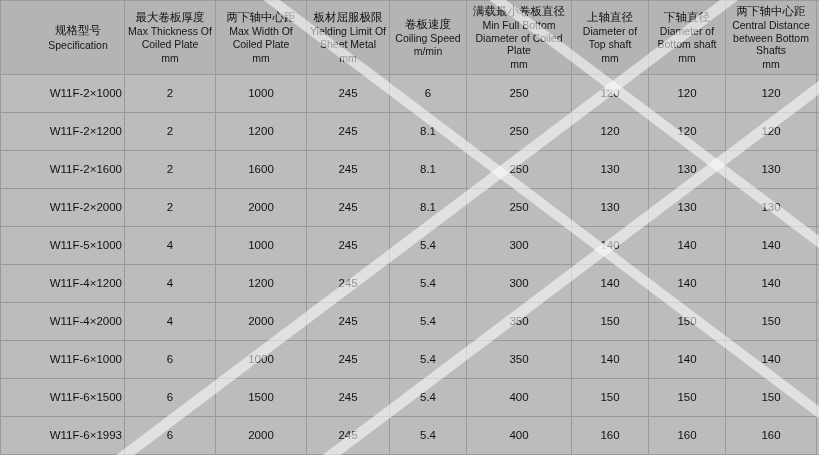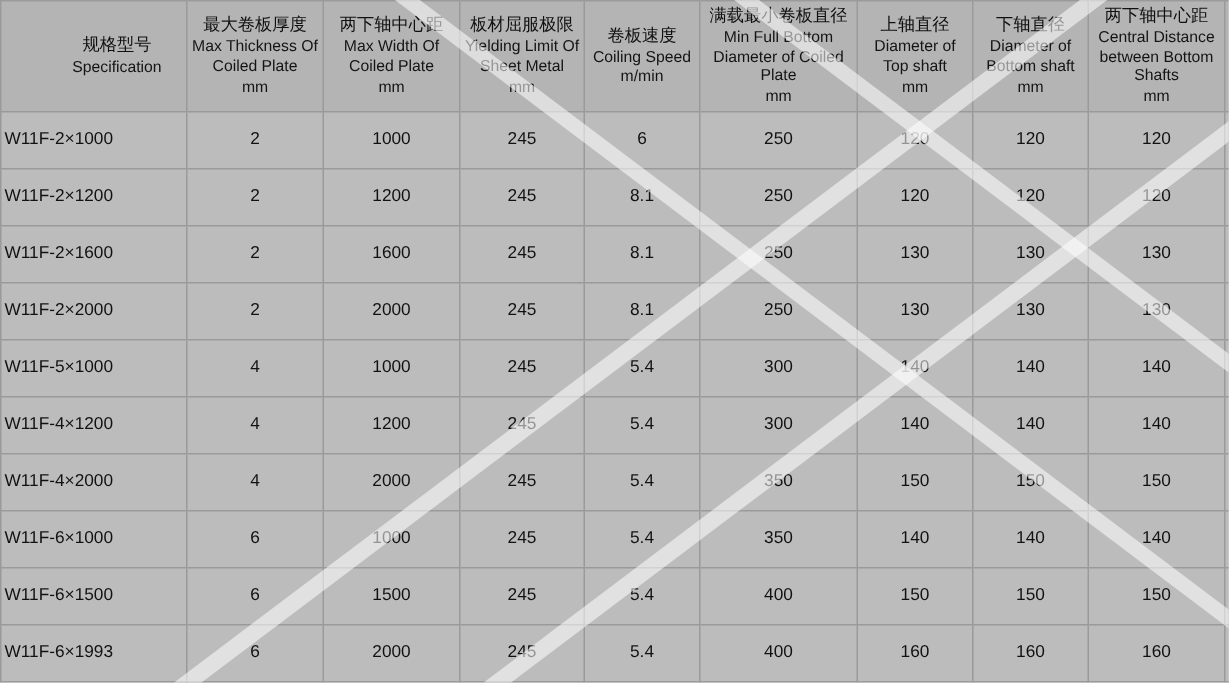--- a/index.html
+++ b/index.html
@@ -59,21 +59,21 @@
     margin-top: 1px;
   }
   table.spec tbody td {
     font-size: 11.5px;
     height: 33px;
     padding: 0 2px;
     background: #bcbcbc;
   }
   table.spec tbody td.model {
     font-size: 11.5px;
-    text-align: left;
+    text-align: right;
     margin-left: 12px;
   }
   
   .wm {
     position: absolute;
     background: rgba(255,255,255,0.55);
     pointer-events: none;
   }
   .wm1 {
     width: 1300px;

